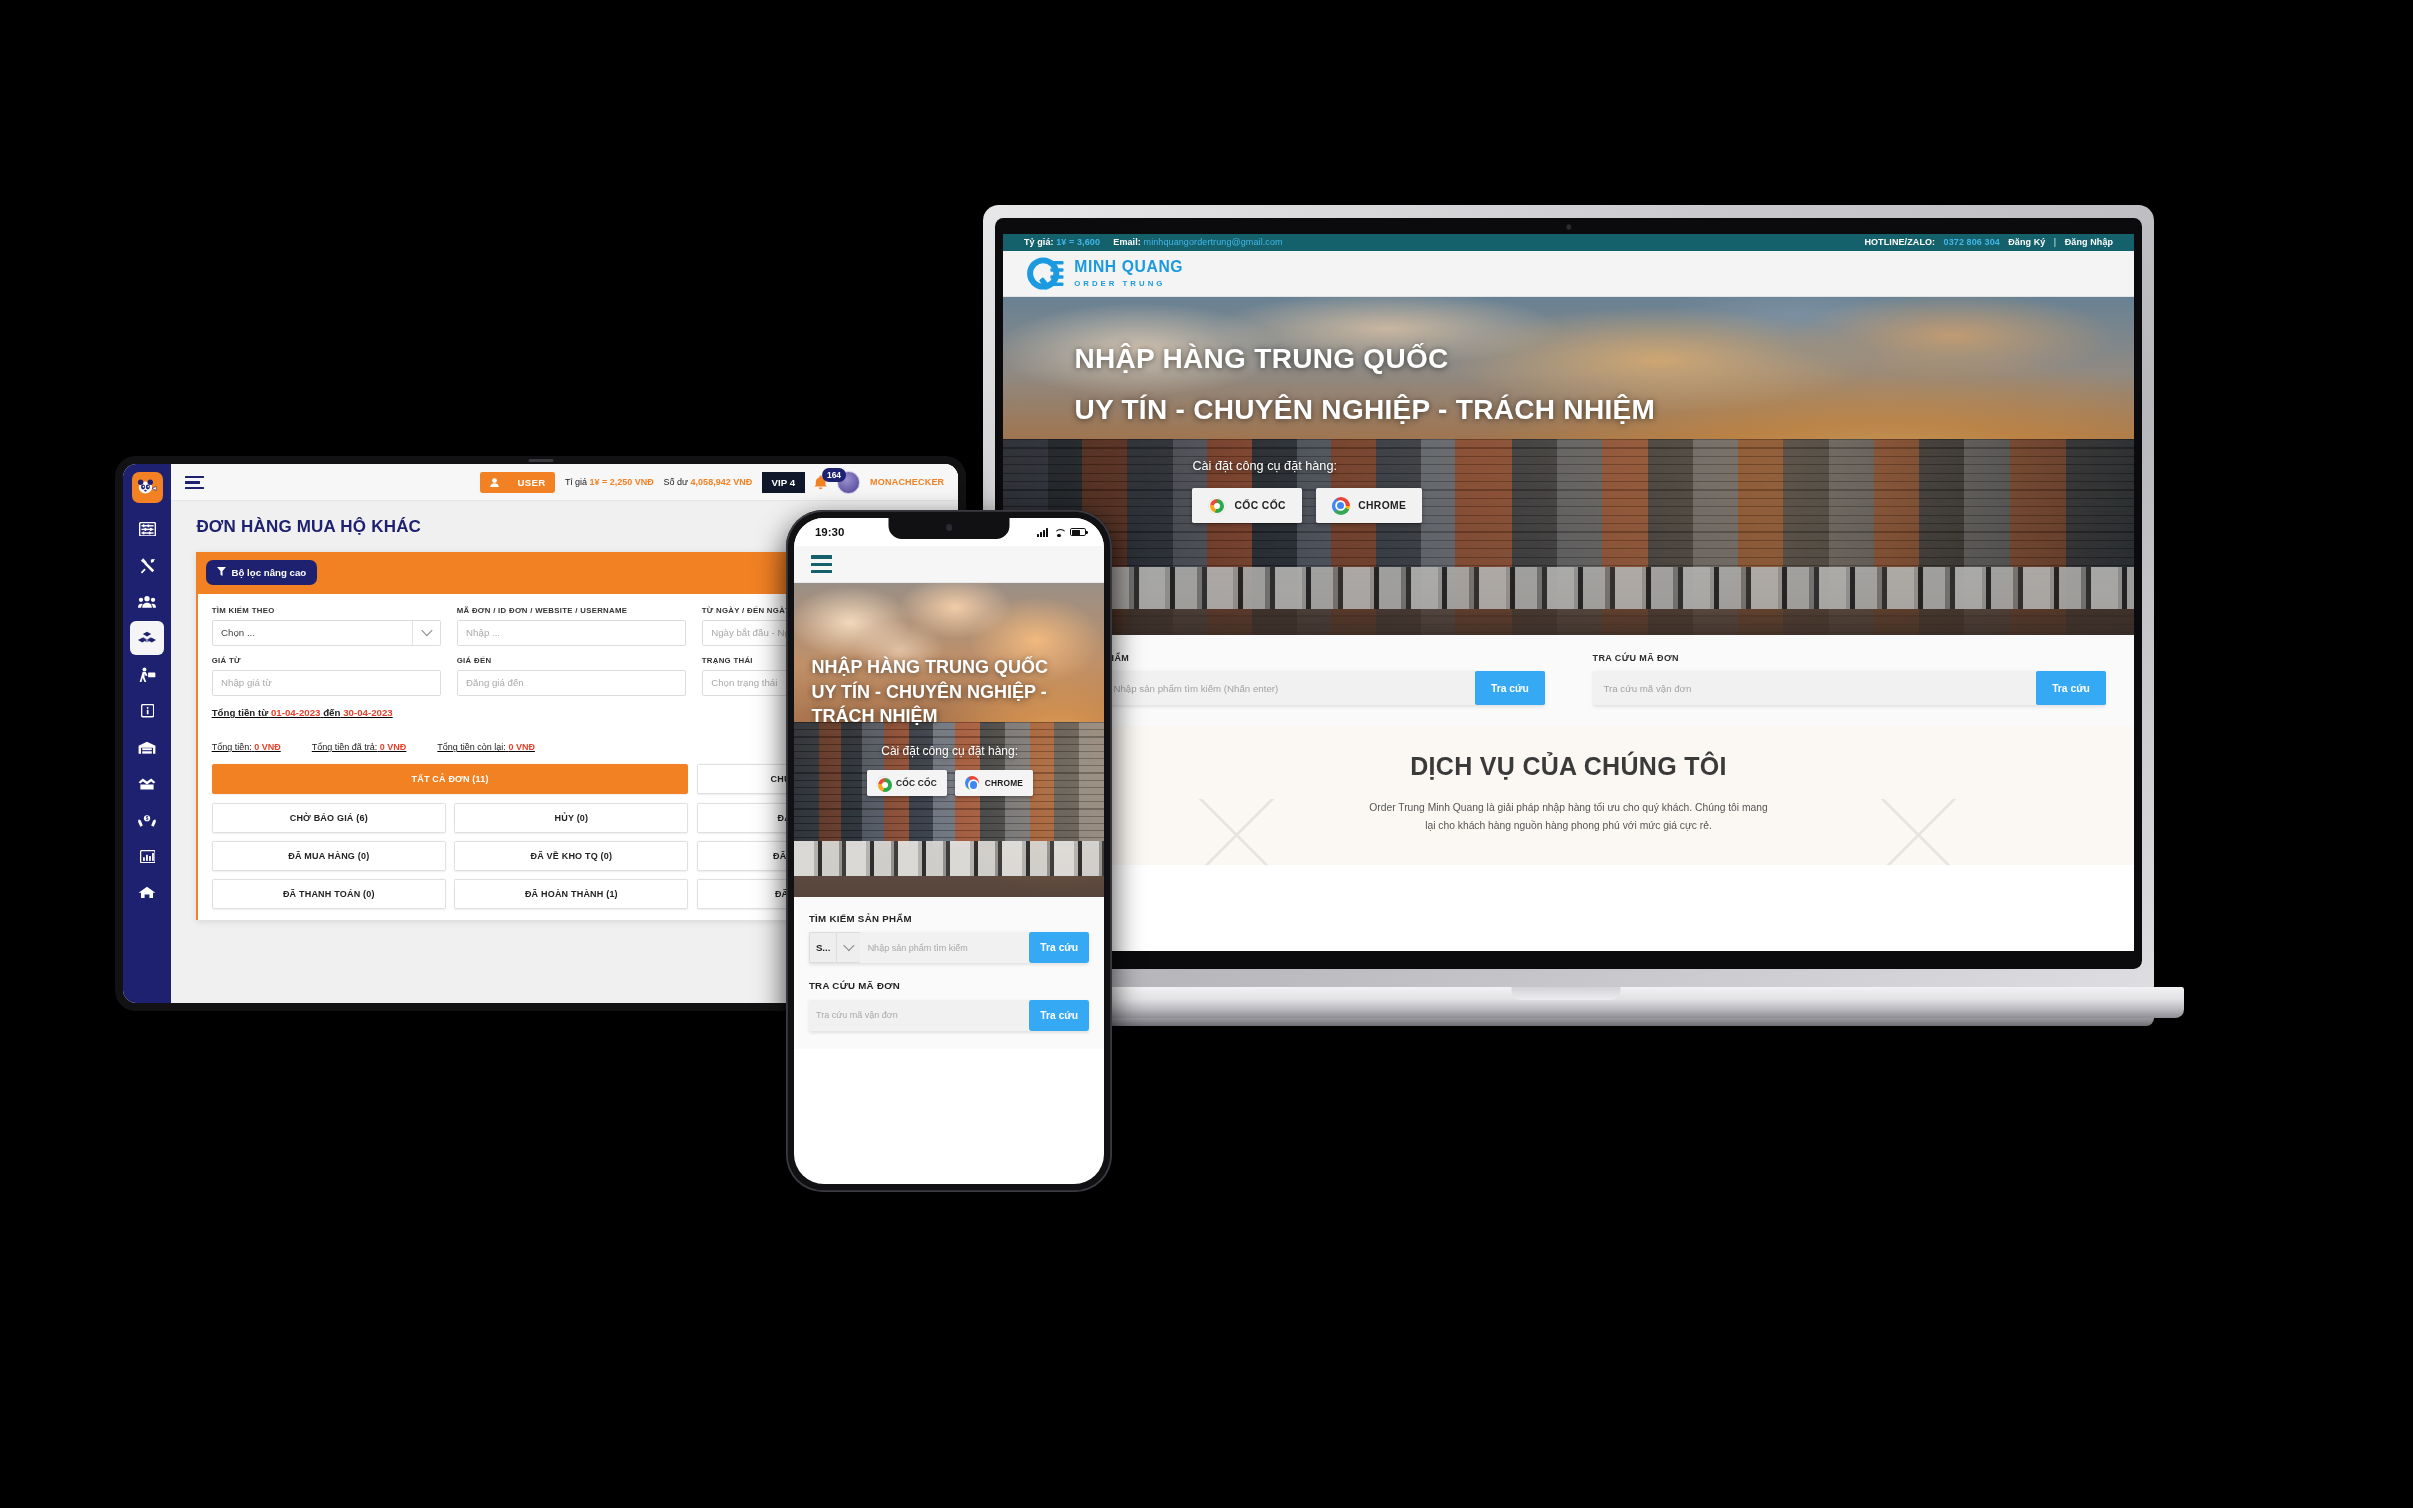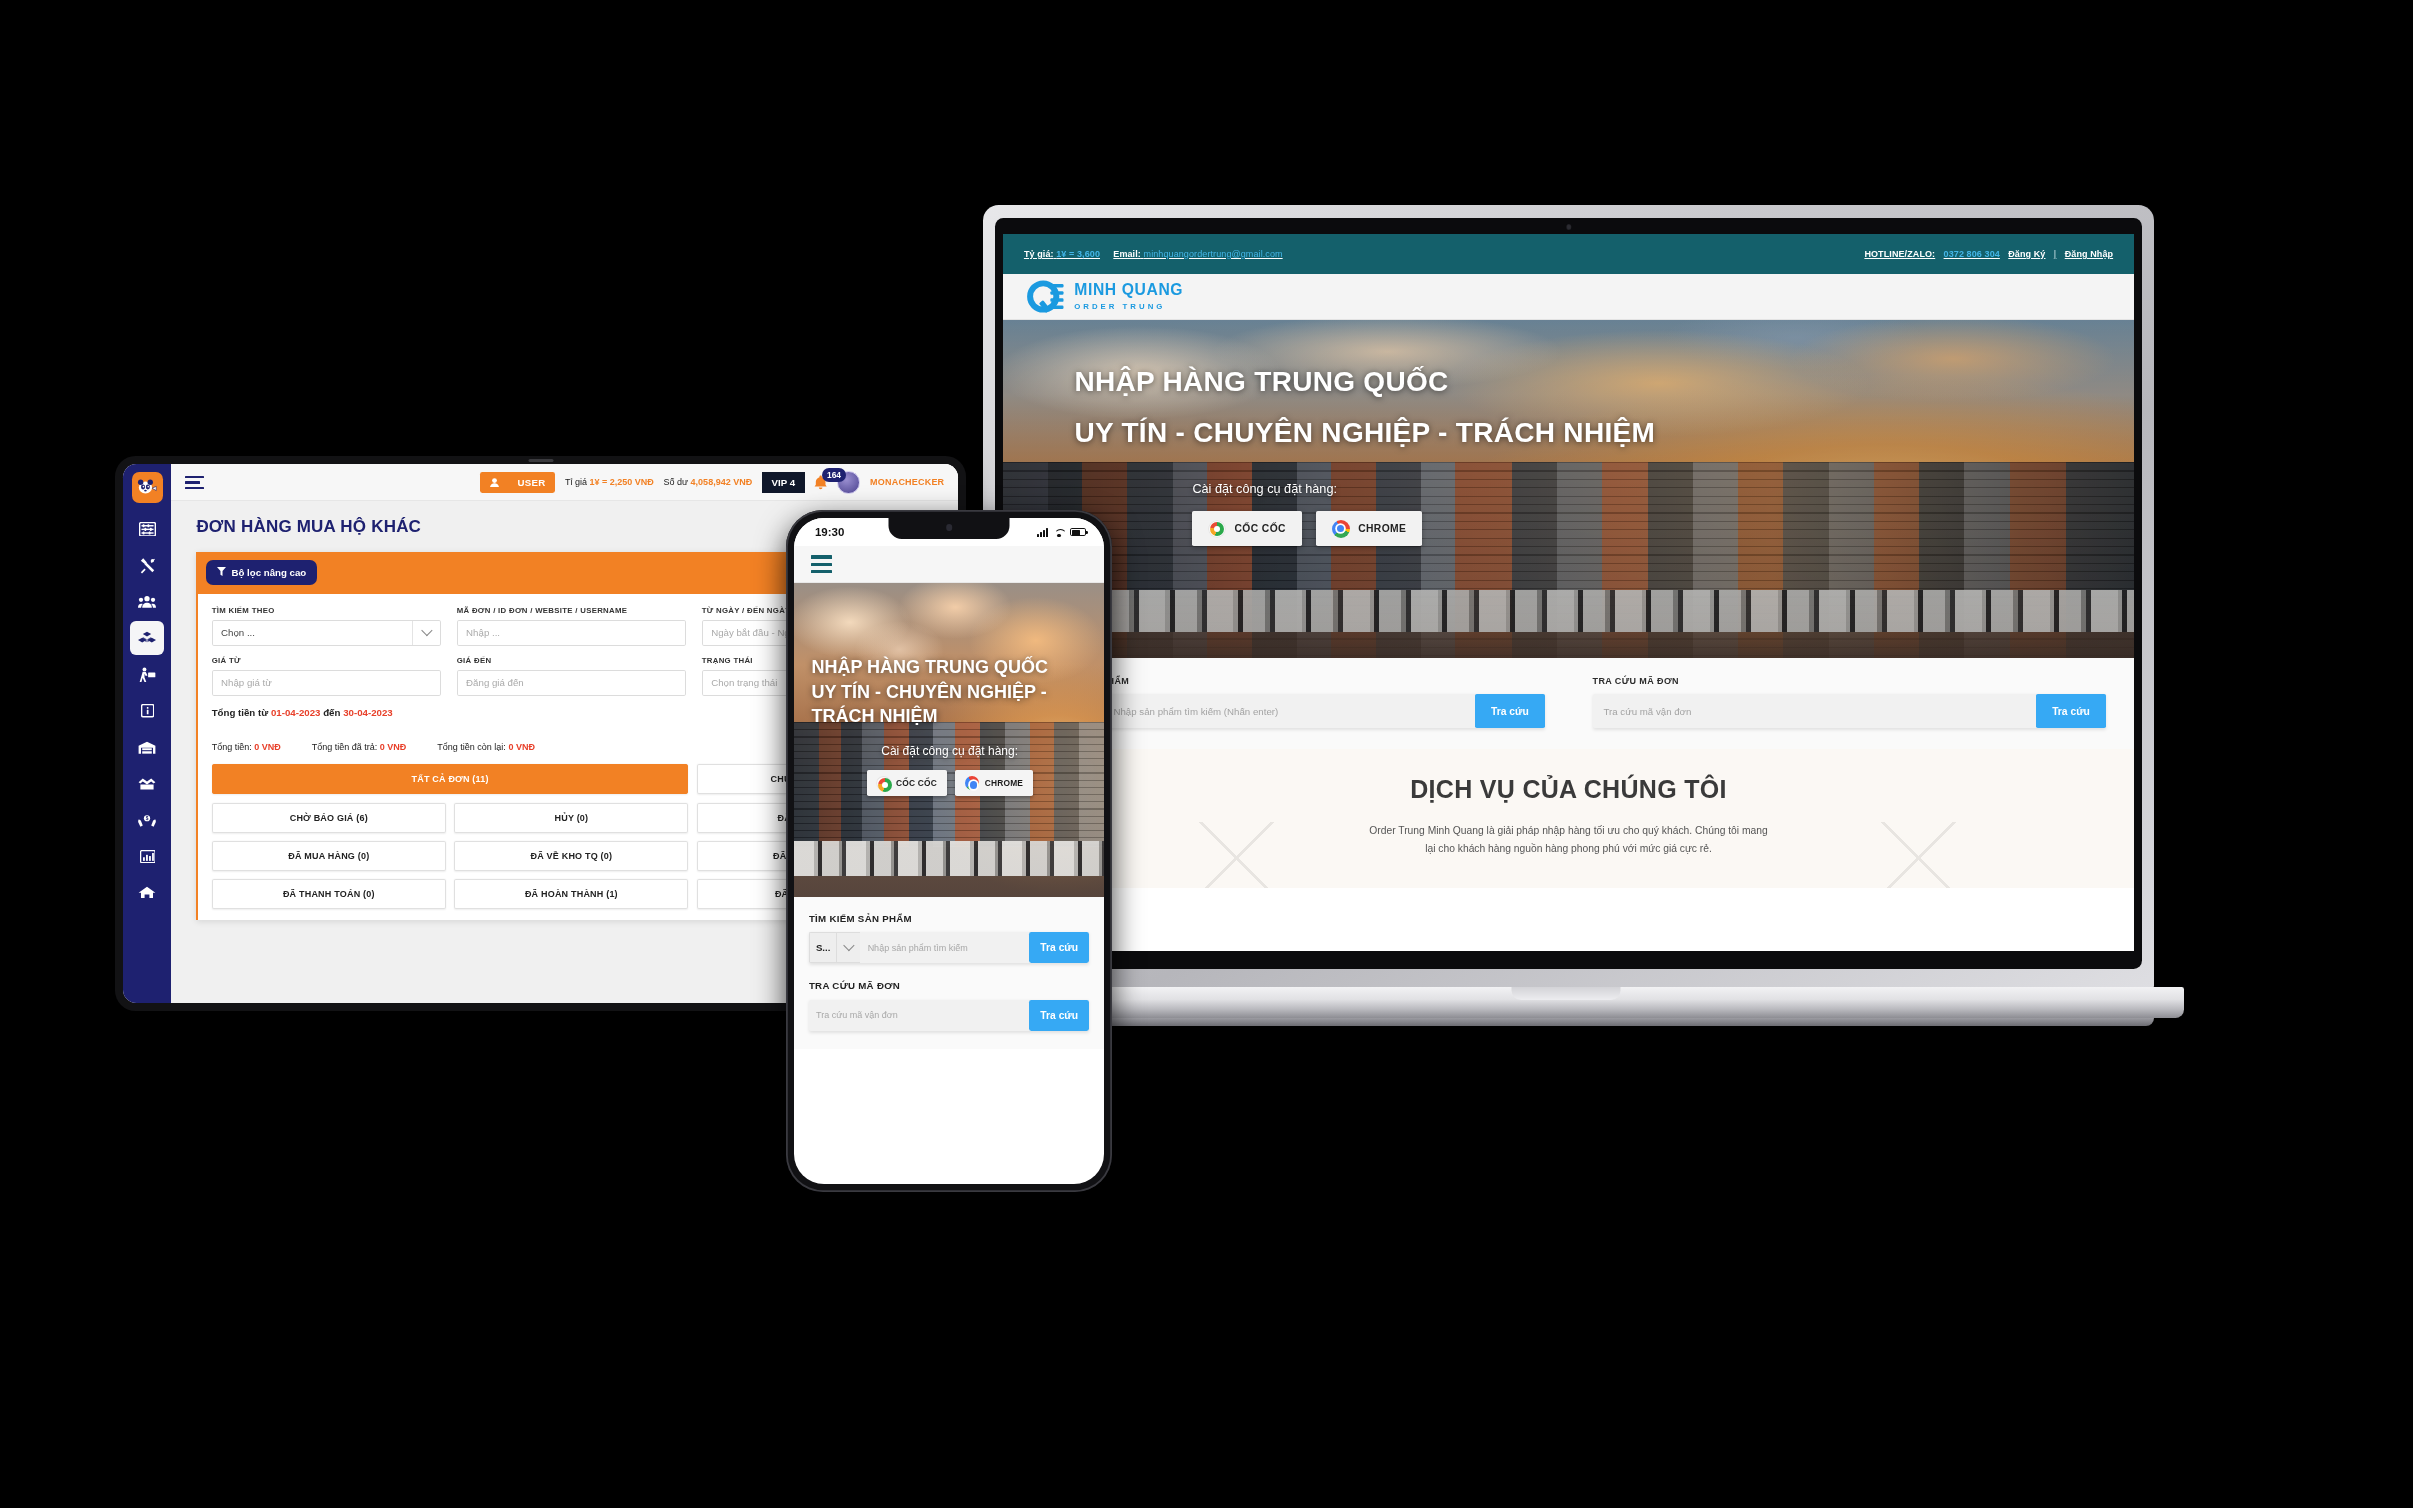--- a/index.html
+++ b/index.html
@@ -36,22 +36,22 @@
     border-radius: 0 0 9.7px 9.7px;
   }
   .laptop-foot {
     position:absolute; left:30px; top:813px; width:1177px; height:8.4px;
     background: linear-gradient(180deg,#9b9ba1,#6d6d73);
     border-radius: 0 0 18px 18px;
   }
 
   
   .site-topbar {
-    height:40px; background:#14606b; display:flex; align-items:center;
-    padding: 0 20.5px; color:#fff; font-size:9px; font-weight:bold; letter-spacing:0.1px;text-decoration:underline;
+    height:17px; background:#14606b; display:flex; align-items:center;
+    padding: 0 20.5px; color:#fff; font-size:9px; font-weight:bold; letter-spacing:0.1px;
   }
   .tb-left { display:flex; align-items:center; gap:13.3px; }
   .tb-right { margin-left:auto; display:flex; align-items:center; gap:8.4px; }
   .tb-val { color:#43b6e8; font-weight:bold; }
   .tb-email { color:#43b6e8; font-weight:normal; }
   .tb-sep { color:#cfe6ea; font-weight:300; }
 
   .site-nav {
     height:46px; background:#f4f4f4; display:flex; align-items:center; padding:0 20.5px;
     border-bottom:0.6px solid #e3e3e3;
@@ -190,21 +190,21 @@
   .t-card { background:#fff; border-radius:2.4px; box-shadow:0 1.2px 6px rgba(0,0,0,.10); width:748px; }
   .t-card-head { background:#f28124; padding:8.4px 9.7px; }
   .t-filter-btn { background:#1e2170; color:#fff; font-size:9.7px; font-weight:bold; padding:7.2px 11px; border-radius:7px; display:inline-flex; align-items:flex-start; gap:5.4px; }
   .t-card-body { border-left:2.4px solid #f28124; padding:12px 13.3px 11px 13.3px; }
   .t-form-grid { display:grid; grid-template-columns: 1fr 1fr 1fr; gap:9.7px 15.7px; }
   .t-fl { font-size:7.8px; font-weight:bold; color:#333; letter-spacing:0.3px; margin-bottom:4.8px; }
   .t-fi { height:26.5px; border:0.6px solid #dcdcdc; border-radius:1.8px; display:flex; align-items:center; padding:0 8.4px; font-size:9.7px; color:#aaa; background:#fff;}
   .t-fi.sel { padding:0; }
   .t-fi.sel .v { flex:1; padding:0 8.4px; color:#444; }
   .t-fi.sel .c { width:28px; border-left:0.6px solid #e4e4e4; height:100%; display:flex; align-items:center; justify-content:center; }
-  .t-totals { margin-top:11px; }
+  .t-totals { margin-top:11px;text-decoration:underline; }
   .t-tot-line { font-size:9.7px; font-weight:bold; color:#222; }
   .t-tot-line .red { color:#e8402a; }
   .t-tot-row { margin-top:9.7px; display:flex; gap:31px; font-size:9px; color:#222; }
   .t-tot-row .red { color:#e8402a; font-weight:bold; }
   .t-check { position:absolute; right:13.3px; display:flex; align-items:center; gap:5.4px; font-size:9px; color:#333; }
   .t-check i { width:10.3px;height:10.3px;border:0.6px solid #c4c4c4;border-radius:1.2px;display:block; }
   .t-tabs { margin-top:12px; display:grid; grid-template-columns: repeat(3, 1fr); gap:8.4px; }
   .t-tab { border:0.6px solid #e0e0e0; background:#fff; border-radius:1.8px; height:30px; display:flex; align-items:center; justify-content:center;
     font-size:9px; font-weight:bold; color:#222; letter-spacing:0.2px; box-shadow:0 0.6px 1.8px rgba(0,0,0,.07); }
   .t-tab.all { grid-column: span 2; background:#f28124; color:#fff; border-color:#f28124; }

